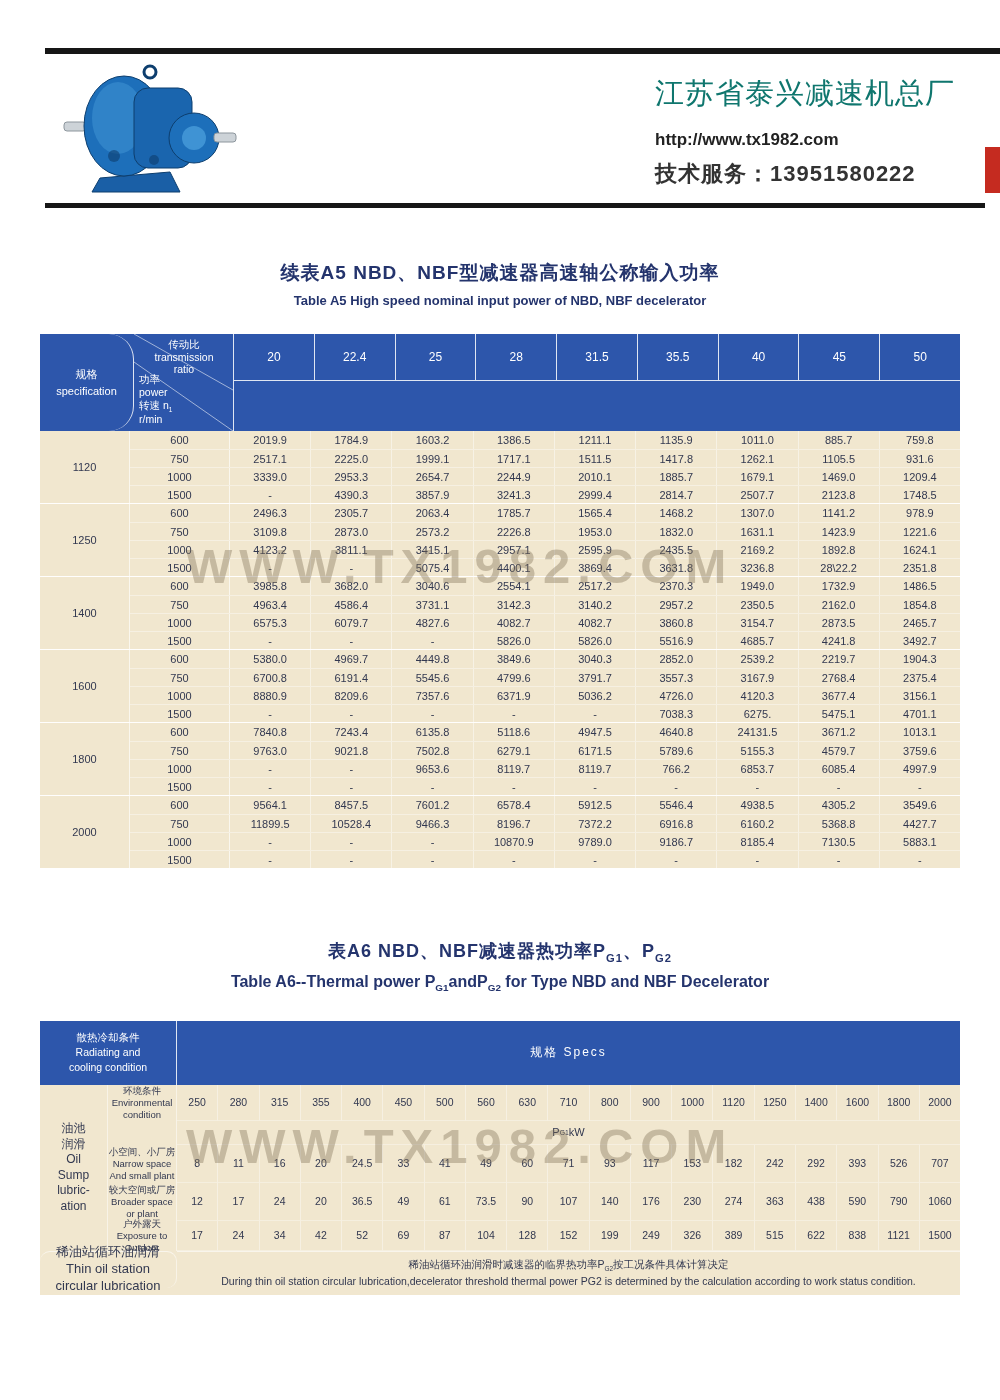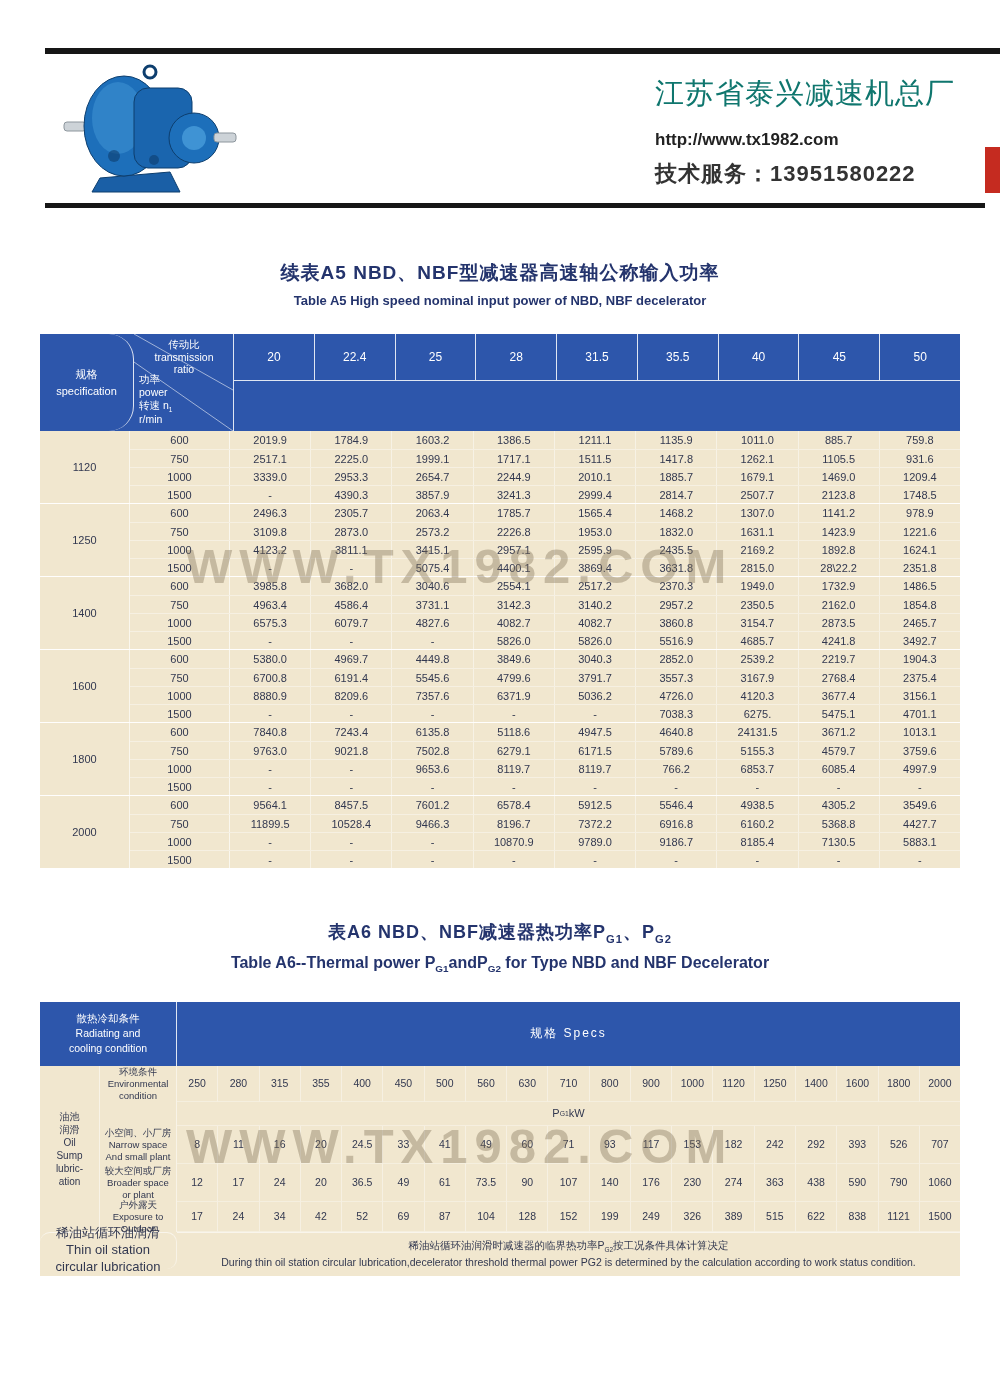--- a/index.html
+++ b/index.html
@@ -14,21 +14,21 @@
   .product     { position:absolute; left:62px; top:60px; }
   .banner-text { position:absolute; left:655px; top:74px; }
   .company { font-size:29px; font-weight:normal; color:#0f766e; letter-spacing:1px; }
   .website { margin-top:16px; font-size:17px; font-weight:bold; color:#222; }
   .service { margin-top:9px;  font-size:22px; font-weight:bold; color:#333; letter-spacing:1px; }
 
   
   .t { text-align:center; color:#24346d; font-weight:bold; }
   .a5-title-zh { margin-top:48px; font-size:19px; letter-spacing:1px; }
   .a5-title-en { margin-top:7px;  font-size:13px; }
-  .a6-title-zh { margin-top:52px; font-size:18px; letter-spacing:1px; }
+  .a6-title-zh { margin-top:71px; font-size:18px; letter-spacing:1px; }
   .a6-title-en { margin-top:9px;  font-size:16px; }
   sub { font-size:62%; }
 
   
   .a5 { position:relative; width:920px; margin:26px auto 0 auto; font-size:11px; color:#323850; }
   .a5-header { display:flex; background:#2d56ab; color:#fff; height:97px; }
   .a5-h-spec { width:94px; display:flex; flex-direction:column; justify-content:center; align-items:center;
                border-right:1px solid rgba(255,255,255,.85); font-size:11px; line-height:1.5;border-radius:25px; }
   .a5-h-corner { width:100px; position:relative; border-right:1px solid rgba(255,255,255,.85); font-size:10.5px; line-height:1.2; }
   .a5-h-corner .lbl-ratio { position:absolute; top:4px;  right:10px; text-align:center; width:78px; }
@@ -58,22 +58,22 @@
   
   .a6 { position:relative; width:920px; margin:28px auto 0 auto; font-size:11px; color:#323850; }
   .preline { white-space:pre-line; }
   .a6-header { display:flex; height:64px; background:#2d56ab; color:#fff; }
   .a6-h-left { width:137px; display:flex; align-items:center; justify-content:center; text-align:center;
                font-size:10.5px; line-height:1.45; border-right:1px solid rgba(255,255,255,.85); }
   .a6-h-specs { flex:1; display:flex; align-items:center; justify-content:center; font-size:12px; letter-spacing:2px; }
   .a6-body { display:flex; background:#f1e7cf; }
   .a6-left { width:137px; display:flex; flex-direction:column; }
   .a6-left-top { display:flex; height:166px; }
-  .a6-oil { width:60px; display:flex; align-items:center; justify-content:center; text-align:center;
-            font-size:10px; line-height:1.3; border-right:1px solid rgba(255,255,255,.5); }
+  .a6-oil { width:68px; display:flex; align-items:center; justify-content:center; text-align:center;
+            font-size:12px; line-height:1.3; border-right:1px solid rgba(255,255,255,.5); }
   .a6-labels { flex:1; display:flex; flex-direction:column; }
   .a6-lab { display:flex; align-items:center; justify-content:center; text-align:center;
             font-size:9.5px; line-height:1.25; border-right:1px solid rgba(255,255,255,.5); }
   .lab-env { height:36px; } .lab-pg1 { height:24px; } .lab-narrow { height:38px; }
   .lab-broader { height:38px; } .lab-outdoor { height:30px; }
   .a6-note-label { height:37px; display:flex; align-items:center; justify-content:center; text-align:center;
                    font-size:13px; line-height:1.3; border-top:1px solid rgba(255,255,255,.6);
                    border-right:1px solid rgba(255,255,255,.5);border-radius:10px; }
   .a6-right { flex:1; display:flex; flex-direction:column; }
   .a6-numrow { display:flex; }
@@ -255,21 +255,21 @@
               <div class="a5-val">1624.1</div>
             </div>
             <div class="a5-row">
               <div class="a5-speed">1500</div>
               <div class="a5-val">-</div>
               <div class="a5-val">-</div>
               <div class="a5-val">5075.4</div>
               <div class="a5-val">4400.1</div>
               <div class="a5-val">3869.4</div>
               <div class="a5-val">3631.8</div>
-              <div class="a5-val">2815.0</div>
+              <div class="a5-val">3236.8</div>
               <div class="a5-val">28\22.2</div>
               <div class="a5-val">2351.8</div>
             </div>
           </div>
         </div>
         <div class="a5-group">
           <div class="a5-spec">1400</div>
           <div class="a5-rows">
             <div class="a5-row">
               <div class="a5-speed">600</div>

